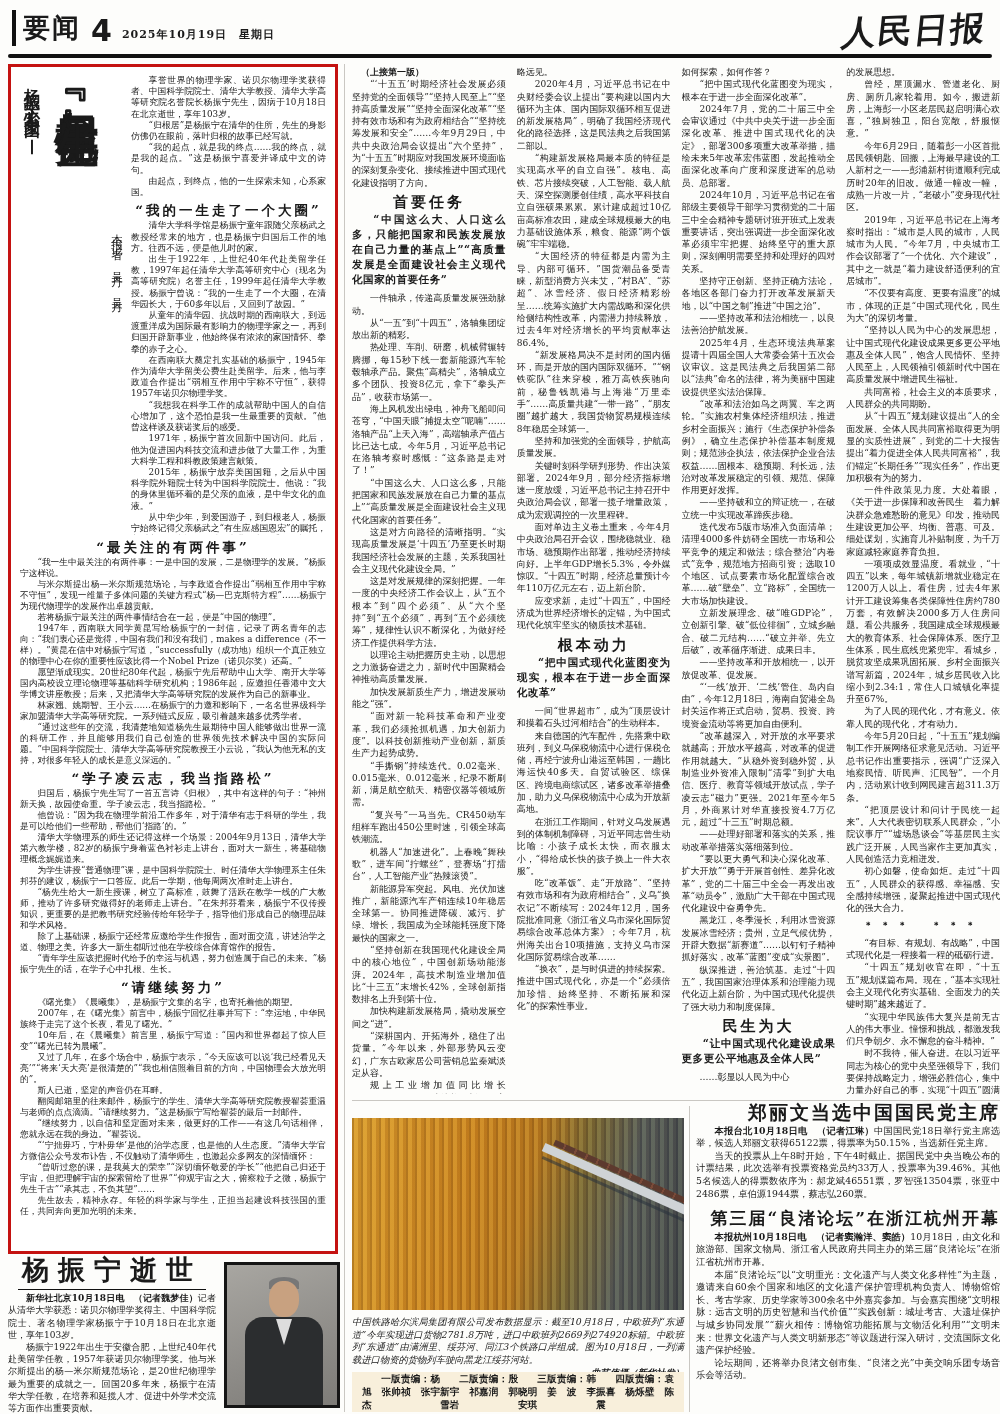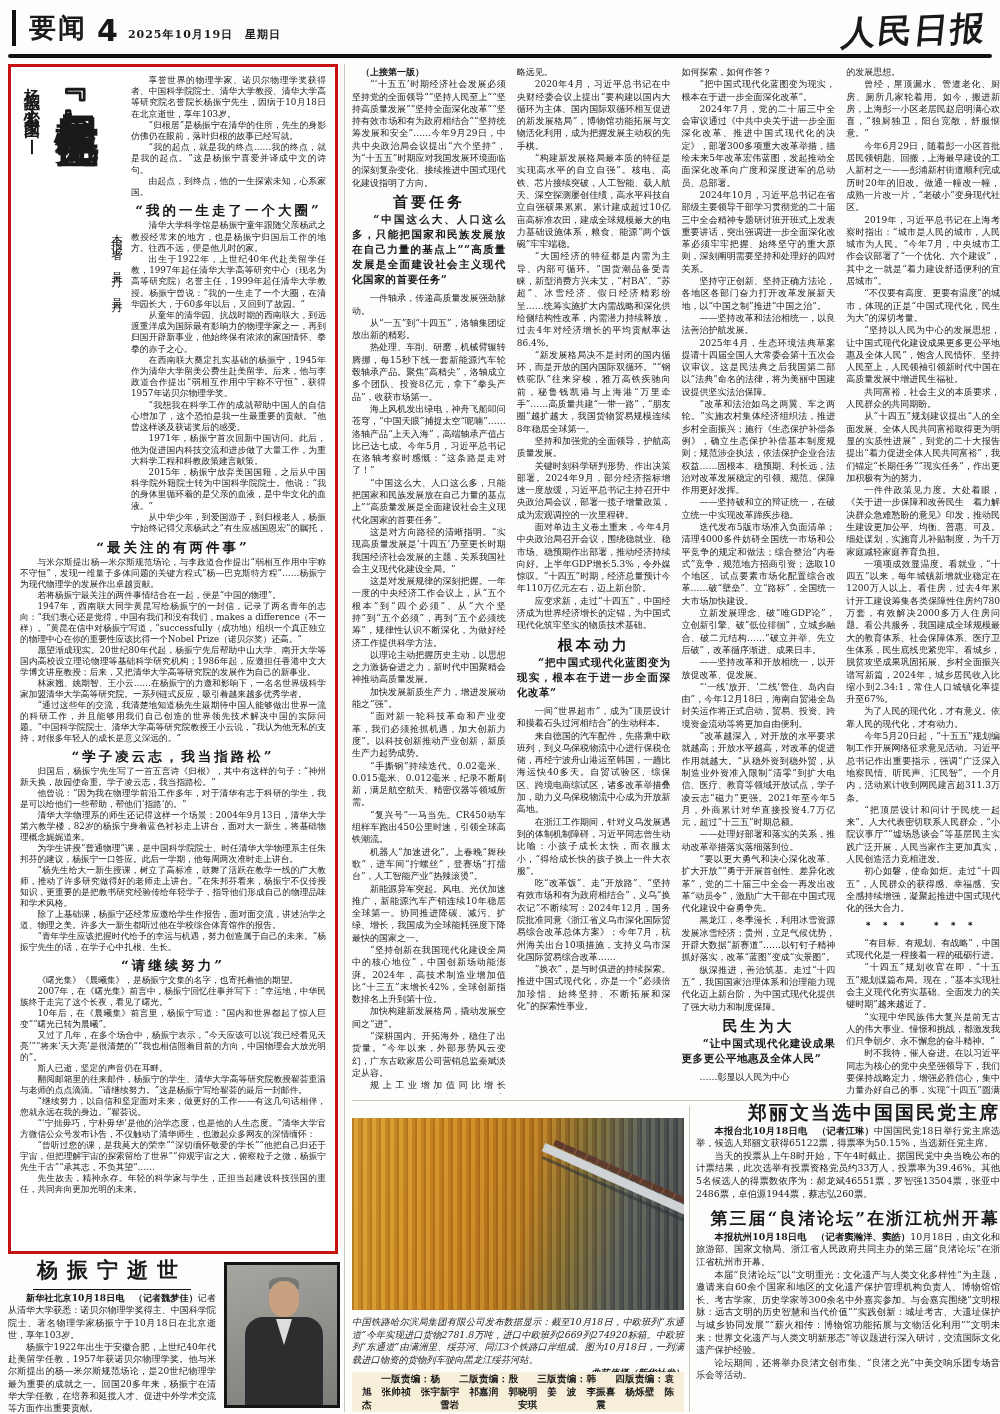--- a/index.html
+++ b/index.html
@@ -1,21 +1,21 @@
 <!DOCTYPE html>
 <html><head>
 <meta charset="utf-8">
 <style>
   html,body{margin:0;padding:0;background:#f2f0ec;}
   body{width:1000px;height:1414px;position:relative;font-family:"DejaVu Serif","Liberation Serif",serif;color:#1a1a1a;background:#fdfdfb;}
   b{font-weight:700;}
   
   .hdr{position:absolute;top:8px;left:10px;right:10px;height:42px;}
   .hdr-left{position:absolute;left:2px;top:2px;display:flex;align-items:flex-end;gap:10px;}
-  .sec-name{font-size:27px;font-weight:800;border-left:4px solid #111;padding-left:13px;letter-spacing:2px;}
+  .sec-name{font-size:27px;font-weight:800;border-left:4px solid #111;padding-left:7px;letter-spacing:2px;}
   .page-no{font-size:30px;font-weight:700;font-family:"DejaVu Sans",sans-serif;line-height:1;}
   .hdr-date{font-size:11px;font-weight:700;padding-bottom:4px;letter-spacing:1px;text-align:right;}
   .masthead{position:absolute;right:4px;top:0;font-size:34px;font-weight:900;transform:skewX(-8deg) rotate(-2deg);letter-spacing:2px;}
   .top-rule{position:absolute;top:54px;left:8px;width:984px;height:4px;background:#111;border-radius:4px;}
   
   p.para,p.cont,p.contlabel{margin:0;text-indent:2em;text-align:justify;}
   p.cont{text-indent:0;}
   p.contlabel{text-indent:1em;font-weight:800;}
   p.sechead{margin:7px 0 4px;text-indent:0;text-align:center;font-weight:800;font-size:15px;letter-spacing:3px;}
   p.quote{margin:2px 0 5px;text-indent:2em;text-align:justify;font-weight:700;font-size:10.6px;line-height:15px;letter-spacing:.5px;}
@@ -31,21 +31,21 @@
   .rb-rest .sechead,.rb-intro .sechead{font-size:13.5px;}
   
   .vrule{position:absolute;width:1px;background:#c9c7c2;}
   .hrule{position:absolute;height:1px;background:#c9c7c2;}
   .cont-art{position:absolute;left:352px;top:66px;width:648px;height:1028px;display:flex;gap:11px;overflow:hidden;}
   .col{flex:1;font-size:9px;line-height:12.3px;overflow:hidden;}
   
   .obit{position:absolute;left:8px;top:1262px;width:332px;height:150px;font-size:9px;line-height:12.2px;}
   .obit-photo{float:right;width:116px;height:146px;border:3px solid #151515;box-sizing:border-box;margin-left:8px;position:relative;background:linear-gradient(160deg,#a8a6a1,#8e8c88 60%,#7e7c78);overflow:hidden;}
   .obit-head{text-align:center;margin:2px 0 2px;}
-  .obit-head span{display:inline-block;font-size:21px;font-weight:800;letter-spacing:9px;border-bottom:1.5px solid #111;padding:0 4px 13px;}
+  .obit-head span{display:inline-block;font-size:27px;font-weight:800;letter-spacing:9px;border-bottom:1.5px solid #111;padding:0 4px 13px;}
   .suit{position:absolute;left:18px;top:52px;width:78px;height:100px;background:#2b2d2f;border-radius:18px 18px 0 0;}
   .face{position:absolute;left:42px;top:16px;width:30px;height:36px;background:#c8a180;border-radius:46%;}
   .hair{position:absolute;left:42px;top:12px;width:30px;height:12px;background:#777;border-radius:50% 50% 0 0;}
   .shirt{position:absolute;left:49px;top:54px;width:16px;height:26px;background:#ddd;clip-path:polygon(0 0,100% 0,50% 100%);}
   
   .photo{position:absolute;left:352px;top:1118px;width:332px;height:192px;background:
     linear-gradient(100deg,#d79a2d 0%,#c9821f 34%,#b4761f 52%,#6d6337 66%,#415260 80%,#2c3e52 100%);overflow:hidden;}
   .foliage{position:absolute;inset:0;background:repeating-linear-gradient(90deg,rgba(90,50,10,.25) 0 2px,rgba(255,210,90,.18) 2px 6px,rgba(150,90,20,.2) 6px 9px);}
   .viaduct{position:absolute;left:55%;top:34%;width:60%;height:9px;background:#cfd3d6;transform:rotate(24deg);box-shadow:0 10px 0 -3px rgba(40,50,60,.55);}
   .train{position:absolute;left:4%;top:-7px;width:92%;height:6px;background:repeating-linear-gradient(90deg,#5d3a2e 0 10px,#7a4a38 10px 12px);}
@@ -91,20 +91,21 @@
           <p class="para">“我想我在科学工作的成就帮助中国人的自信心增加了，这个恐怕是我一生最重要的贡献。”他曾这样谈及获诺奖后的感受。</p>
           <p class="para">1971年，杨振宁首次回新中国访问。此后，他为促进国内科技交流和进步做了大量工作，为重大科学工程和科教政策建言献策。</p>
           <p class="para">2015年，杨振宁放弃美国国籍，之后从中国科学院外籍院士转为中国科学院院士。他说：“我的身体里循环着的是父亲的血液，是中华文化的血液。”</p>
           <p class="para">从中华少年，到爱国游子，到归根老人，杨振宁始终记得父亲杨武之“有生应感国恩宏”的嘱托，心系家国，为祖国的科教事业作出了重要贡献。</p>
         </div>
     </div>
   </div>
   <div class="rb-rest">
     <p class="sechead">“最关注的有两件事”</p>
     <div>
+        <p class="para">“我一生中最关注的有两件事：一是中国的发展，二是物理学的发展。”杨振宁这样说。</p>
         <p class="para">与米尔斯提出杨—米尔斯规范场论，与李政道合作提出“弱相互作用中宇称不守恒”，发现一维量子多体问题的关键方程式“杨—巴克斯特方程”……杨振宁为现代物理学的发展作出卓越贡献。</p>
         <p class="para">若将杨振宁最关注的两件事情结合在一起，便是“中国的物理”。</p>
         <p class="para">1947年，西南联大同学黄昆写给杨振宁的一封信，记录了两名青年的志向：“我们衷心还是觉得，中国有我们和没有我们，makes a difference（不一样）。”黄昆在信中对杨振宁写道，“successfully（成功地）组织一个真正独立的物理中心在你的重要性应该比得一个Nobel Prize（诺贝尔奖）还高。”</p>
         <p class="para">愿望渐成现实。20世纪80年代起，杨振宁先后帮助中山大学、南开大学等国内高校设立理论物理等基础科学研究机构；1986年起，应邀担任香港中文大学博文讲座教授；后来，又把清华大学高等研究院的发展作为自己的新事业。</p>
         <p class="para">林家翘、姚期智、王小云……在杨振宁的力邀和影响下，一名名世界级科学家加盟清华大学高等研究院。一系列链式反应，吸引着越来越多优秀学者。</p>
         <p class="para">“通过这些年的交流，我清楚地知道杨先生最期待中国人能够做出世界一流的科研工作，并且能够用我们自己创造的世界领先技术解决中国的实际问题。”中国科学院院士、清华大学高等研究院教授王小云说，“我认为他无私的支持，对很多年轻人的成长是意义深远的。”</p>
       </div>
     <p class="sechead">“学子凌云志，我当指路松”</p>
     <div>
         <p class="para">归国后，杨振宁先生写了一首五言诗《归根》，其中有这样的句子：“神州新天换，故园使命重。学子凌云志，我当指路松。”</p>
@@ -155,21 +156,21 @@
       <p class="para">“复兴号”一马当先。CR450动车组样车跑出450公里时速，引领全球高铁潮流。</p>
       <p class="para">机器人“加速进化”。上春晚“舞秧歌”，进车间“拧螺丝”，登赛场“打擂台”，人工智能产业“热辣滚烫”。</p>
       <p class="para">新能源异军突起。风电、光伏加速推广，新能源汽车产销连续10年稳居全球第一。协同推进降碳、减污、扩绿、增长，我国成为全球能耗强度下降最快的国家之一。</p>
       <p class="para">“坚持创新在我国现代化建设全局中的核心地位”，中国创新场动能澎湃。2024年，高技术制造业增加值比“十三五”末增长42%，全球创新指数排名上升到第十位。</p>
       <p class="para">加快构建新发展格局，撬动发展空间之“进”。</p>
       <p class="para">“深耕国内、开拓海外，稳住了出货量。”今年以来，外部形势风云变幻，广东古欧家居公司营销总监秦斌淡定从容。</p>
       <p class="para">规上工业增加值同比增长6.4%，……一份份成绩单，彰显了高瞻远瞩的战</p>
     </div>
   <div class="col">
       <p class="cont">略远见。</p>
-      <p class="para">2020年4月，习近平总书记在中央财经委会议上提出“要构建以国内大循环为主体、国内国际双循环相互促进的新发展格局”，博物馆功能拓展与文物活化利用，成为把握发展主动权的先手棋。</p>
+      <p class="para">2020年4月，习近平总书记在中央财经委会议上提出“要构建以国内大循环为主体、国内国际双循环相互促进的新发展格局”，明确了我国经济现代化的路径选择，这是民法典之后我国第二部以。</p>
       <p class="para">“构建新发展格局最本质的特征是实现高水平的自立自强”。核电、高铁、芯片接续突破，人工智能、载人航天、深空探测屡创佳绩，高水平科技自立自强硕果累累。累计建成超过10亿亩高标准农田，建成全球规模最大的电力基础设施体系，粮食、能源“两个饭碗”牢牢端稳。</p>
       <p class="para">“大国经济的特征都是内需为主导、内部可循环。”国货潮品备受青睐，新型消费方兴未艾，“村BA”、“苏超”、冰雪经济、假日经济精彩纷呈……统筹实施扩大内需战略和深化供给侧结构性改革，内需潜力持续释放，过去4年对经济增长的平均贡献率达86.4%。</p>
       <p class="para">“新发展格局决不是封闭的国内循环，而是开放的国内国际双循环。”“钢铁驼队”往来穿梭，雅万高铁疾驰向前，秘鲁钱凯港与上海港“万里牵手”……高质量共建“一带一路”，“朋友圈”越扩越大，我国货物贸易规模连续8年稳居全球第一。</p>
       <p class="para">坚持和加强党的全面领导，护航高质量发展。</p>
       <p class="para">关键时刻科学研判形势、作出决策部署。2024年9月，部分经济指标增速一度放缓，习近平总书记主持召开中央政治局会议，部署一揽子增量政策，成为宏观调控的一次里程碑。</p>
       <p class="para">面对单边主义卷土重来，今年4月中央政治局召开会议，围绕稳就业、稳市场、稳预期作出部署，推动经济持续向好。上半年GDP增长5.3%，令外媒惊叹。“十四五”时期，经济总量预计今年110万亿元左右，迈上新台阶。</p>
       <p class="para">应变求新，走过“十四五”，中国经济成为世界经济增长的定锚，为中国式现代化筑牢坚实的物质技术基础。</p>
       <p class="sechead">根本动力</p>
       <p class="quote">“把中国式现代化蓝图变为现实，根本在于进一步全面深化改革”</p>
       <p class="para">一间“世界超市”，成为“顶层设计和摸着石头过河相结合”的生动样本。</p>

